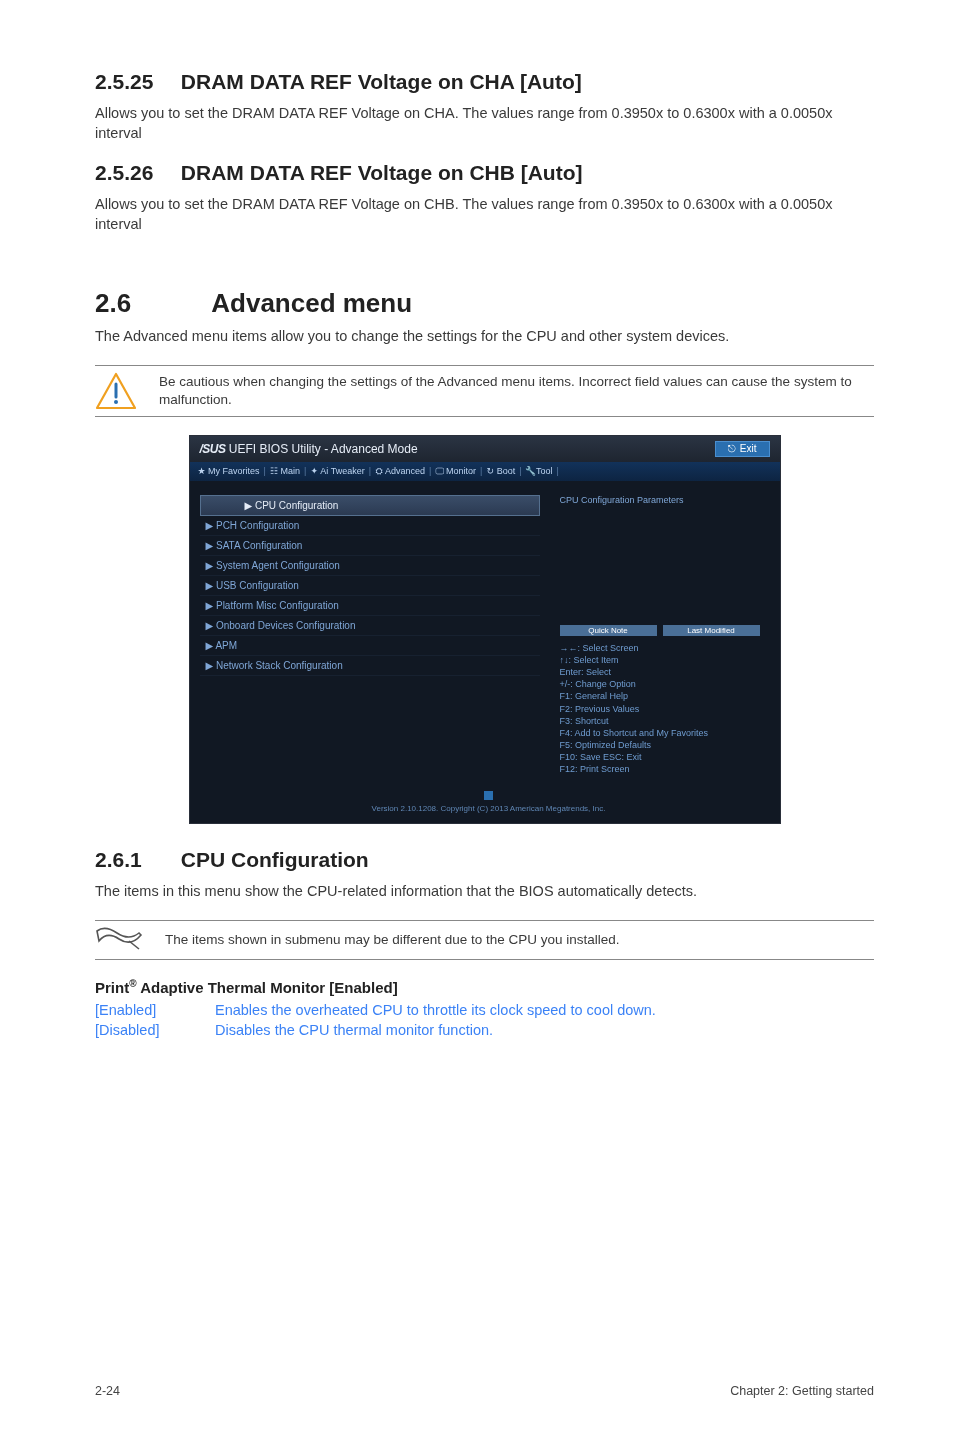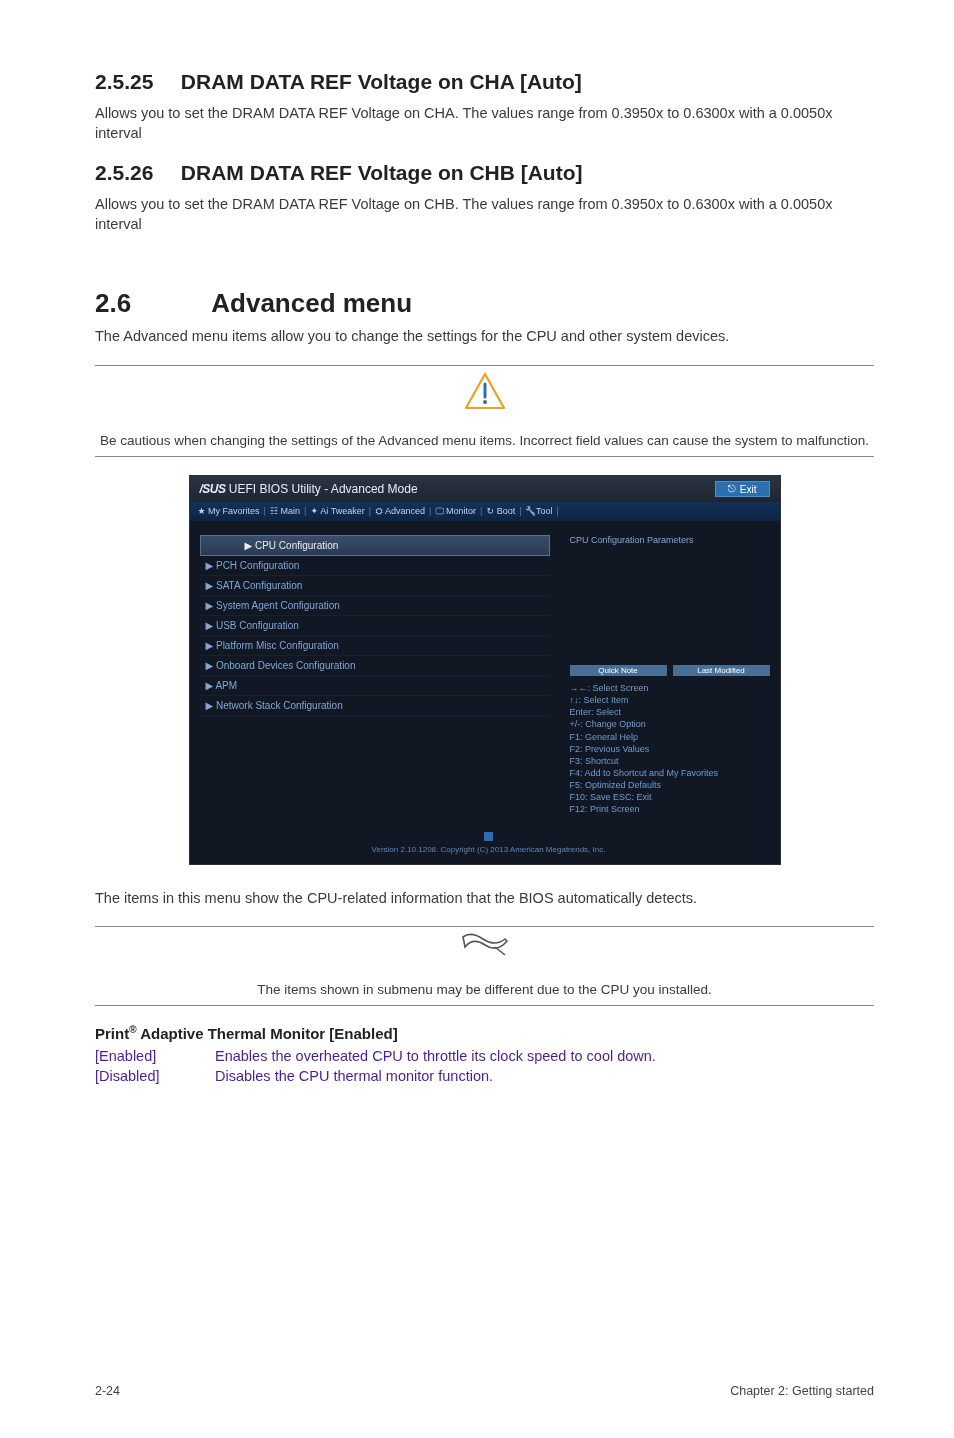--- a/index.html
+++ b/index.html
@@ -43,21 +43,20 @@
     margin: 0 0 18px 0;
   }
   .callout {
     border-top: 1px solid #888;
     border-bottom: 1px solid #888;
     display: flex;
     align-items: center;
     gap: 22px;
     padding: 6px 0;
     margin-bottom: 18px;
-    flex-direction: column;
   }
   .callout .text {
     font-size: 13.5px;
     line-height: 1.35;
     color: #3a3a3a;
     flex: 1;
   }
   .warn-icon {
     flex: 0 0 auto;
   }
@@ -67,21 +66,21 @@
   h3.subhead {
     font-size: 15px;
     font-weight: bold;
     color: #222;
     margin: 0 0 6px 0;
   }
   .sup { font-size: 10px; vertical-align: super; }
   .kv-row {
     display: flex;
     font-size: 14.5px;
-    color: #4c1d95;
+    color: #3b82f6;
     margin-bottom: 4px;
   }
   .kv-row .k { min-width: 120px; }
   .kv-row .v { flex: 1; }
   .bios-shot {
     width: 590px;
     margin: 0 auto 24px auto;
     border: 1px solid #2a2f3a;
     background: #111823;
     color: #9bb4d8;
@@ -133,21 +132,21 @@
     border-bottom: 1px solid rgba(60,90,130,0.15);
   }
   .bios-left .row.sel {
     background: linear-gradient(#3a4d68, #2b3a52);
     color: #e6edf7;
     border: 1px solid #55708f;
     padding-left: 44px;
   }
   .bios-right {
     width: 200px;
-    padding: 14px 10px 10px 10px;
+    padding: 14px 20px 10px 10px;
     font-size: 9px;
     color: #7fa6d6;
     display: flex;
     flex-direction: column;
   }
   .bios-right .desc { flex: 0 0 auto; min-height: 130px; }
   .bios-right .btns {
     display: flex;
     gap: 6px;
     margin-bottom: 6px;
@@ -288,20 +287,24 @@
           <div>F12: Print Screen</div>
         </div>
       </div>
     </div>
     <div class="bios-foot">
       <span class="sq"></span><br>
       <span>Version 2.10.1208. Copyright (C) 2013 American Megatrends, Inc.</span>
     </div>
   </div>
 
+  <h2 class="section">
+    <span class="section-num">2.6.1</span>
+    <span>CPU Configuration</span>
+  </h2>
   <p class="body">The items in this menu show the CPU-related information that the BIOS automatically detects.</p>
 
   <div class="callout">
     <span class="note-icon">
       <svg width="48" height="26" viewBox="0 0 48 26">
         <path d="M2 4 Q 10 -2 22 6 Q 34 14 44 6 L 46 8 Q 36 20 24 12 Q 12 4 4 14 Z" fill="none" stroke="#555" stroke-width="1.6"></path>
         <path d="M34 14 L44 22" stroke="#555" stroke-width="1.6" fill="none"></path>
       </svg>
     </span>
     <div class="text">The items shown in submenu may be different due to the CPU you installed.</div>

